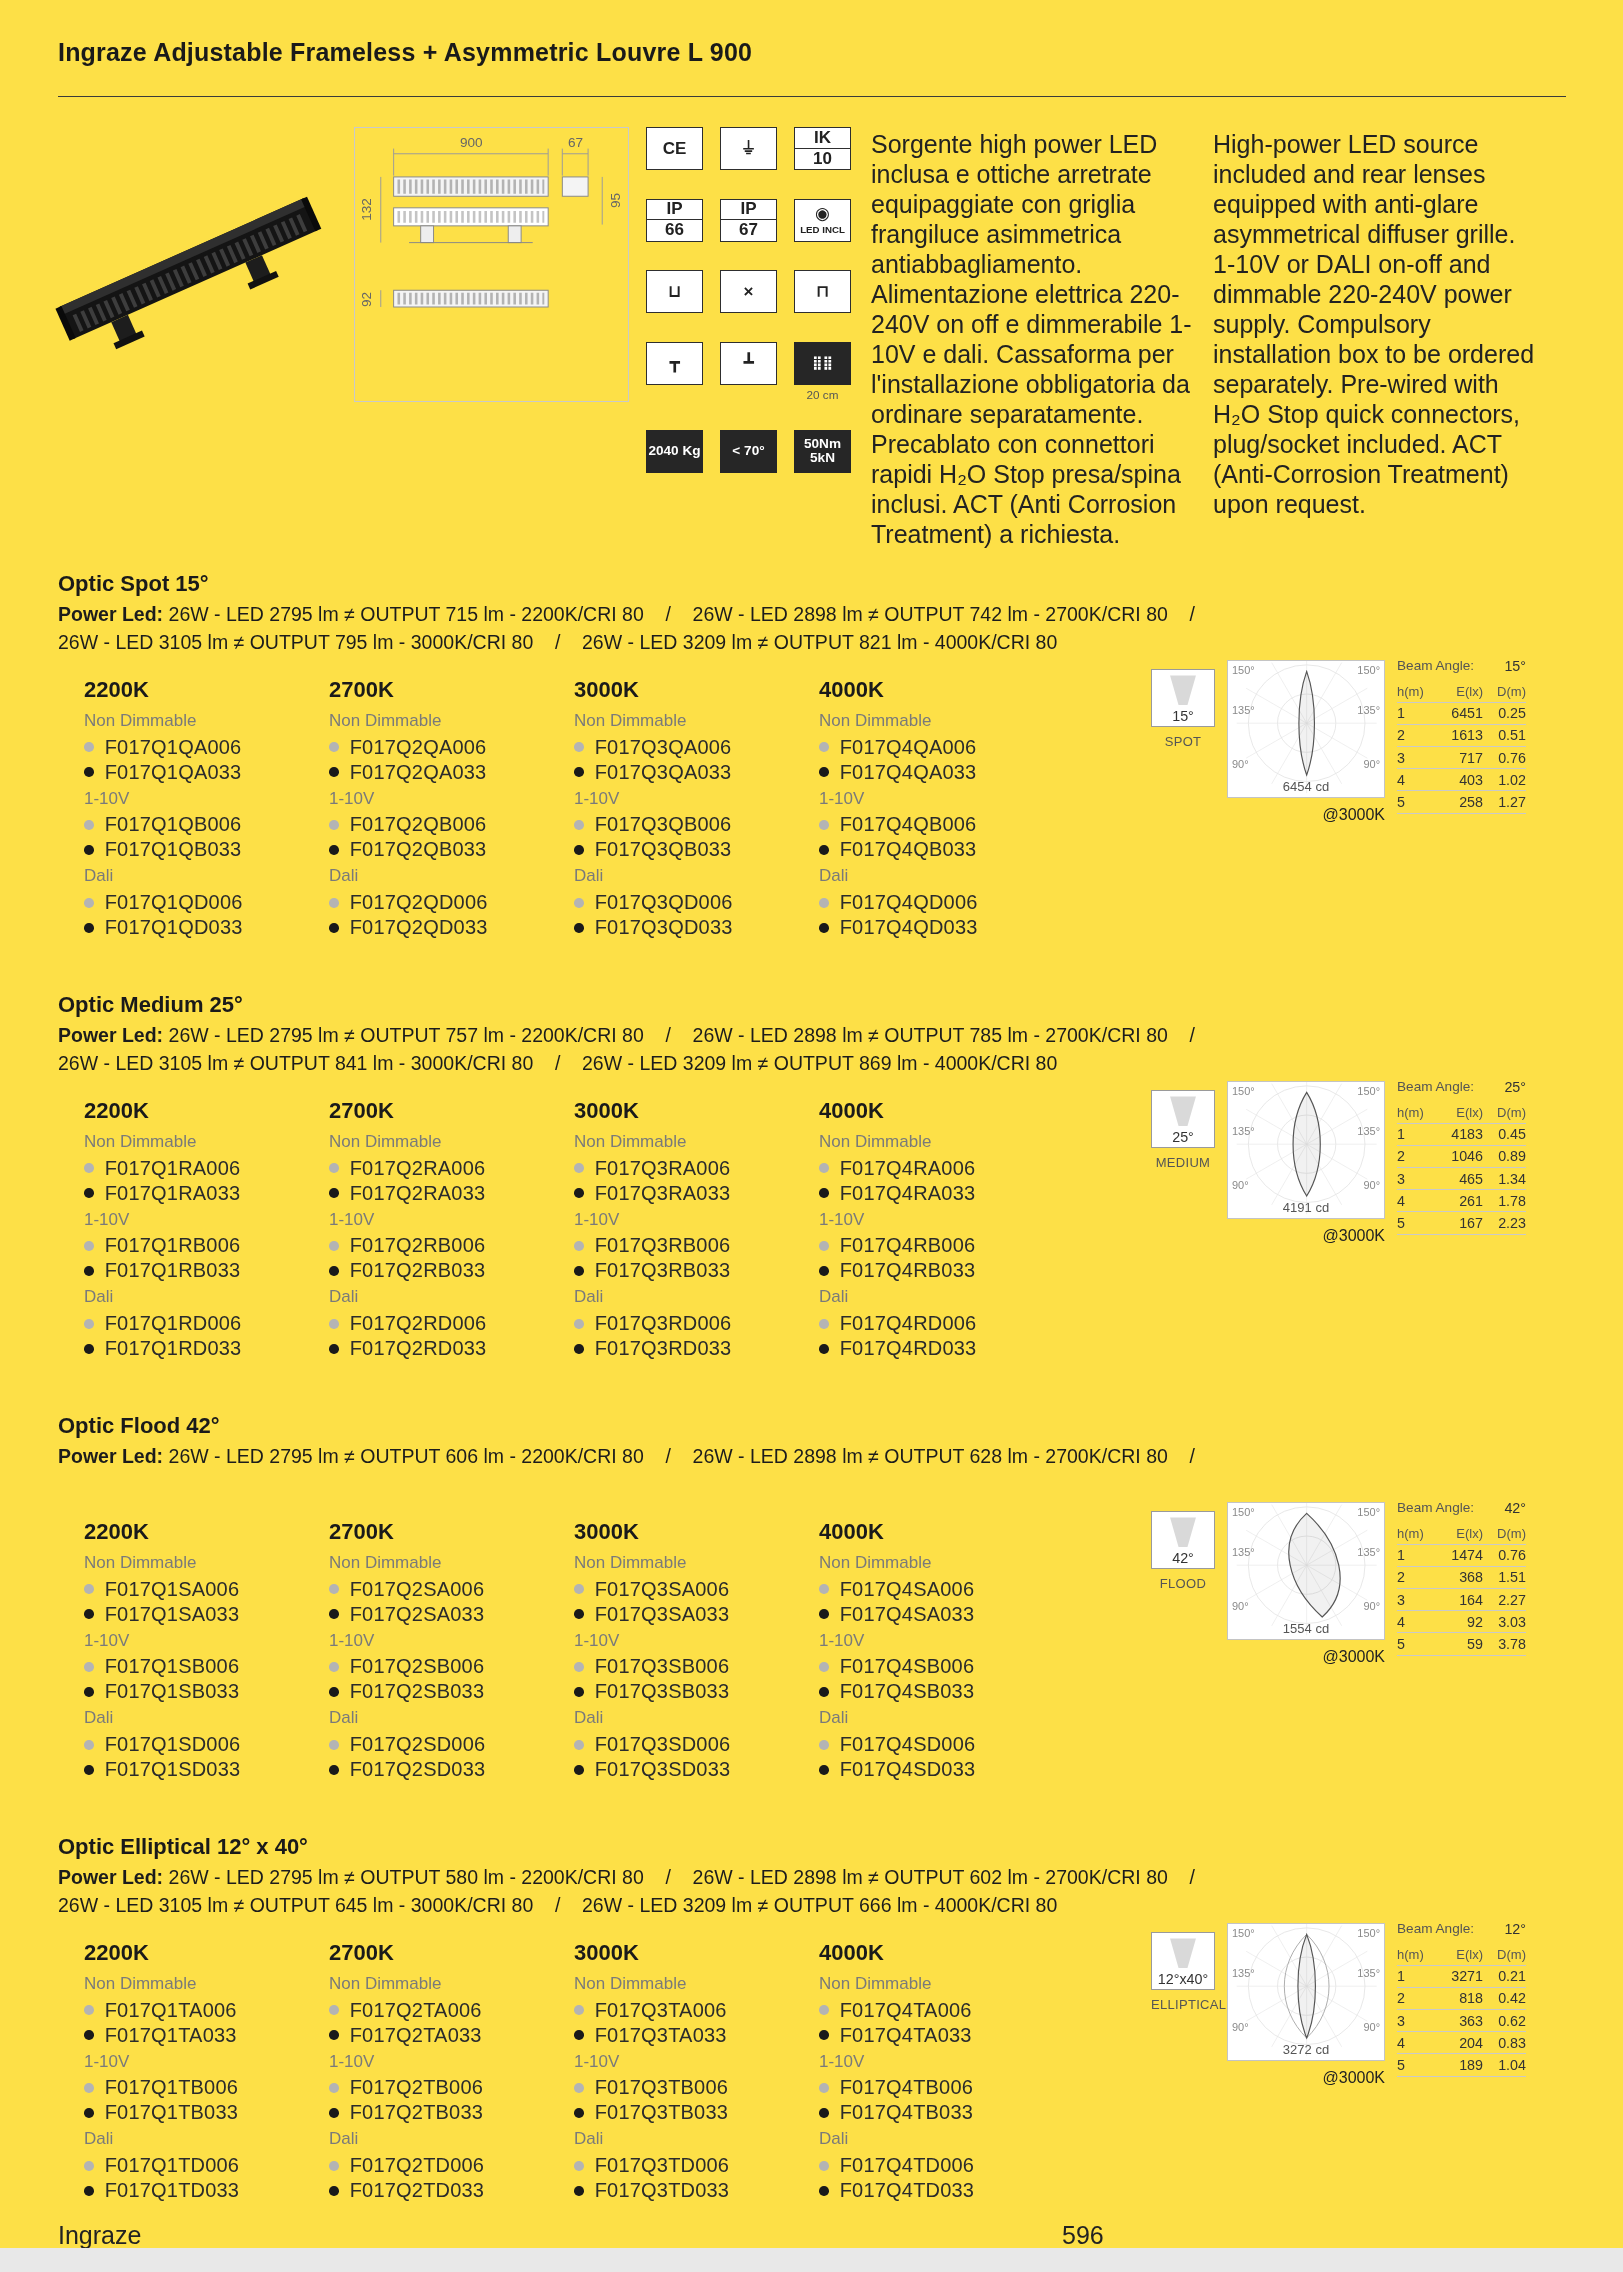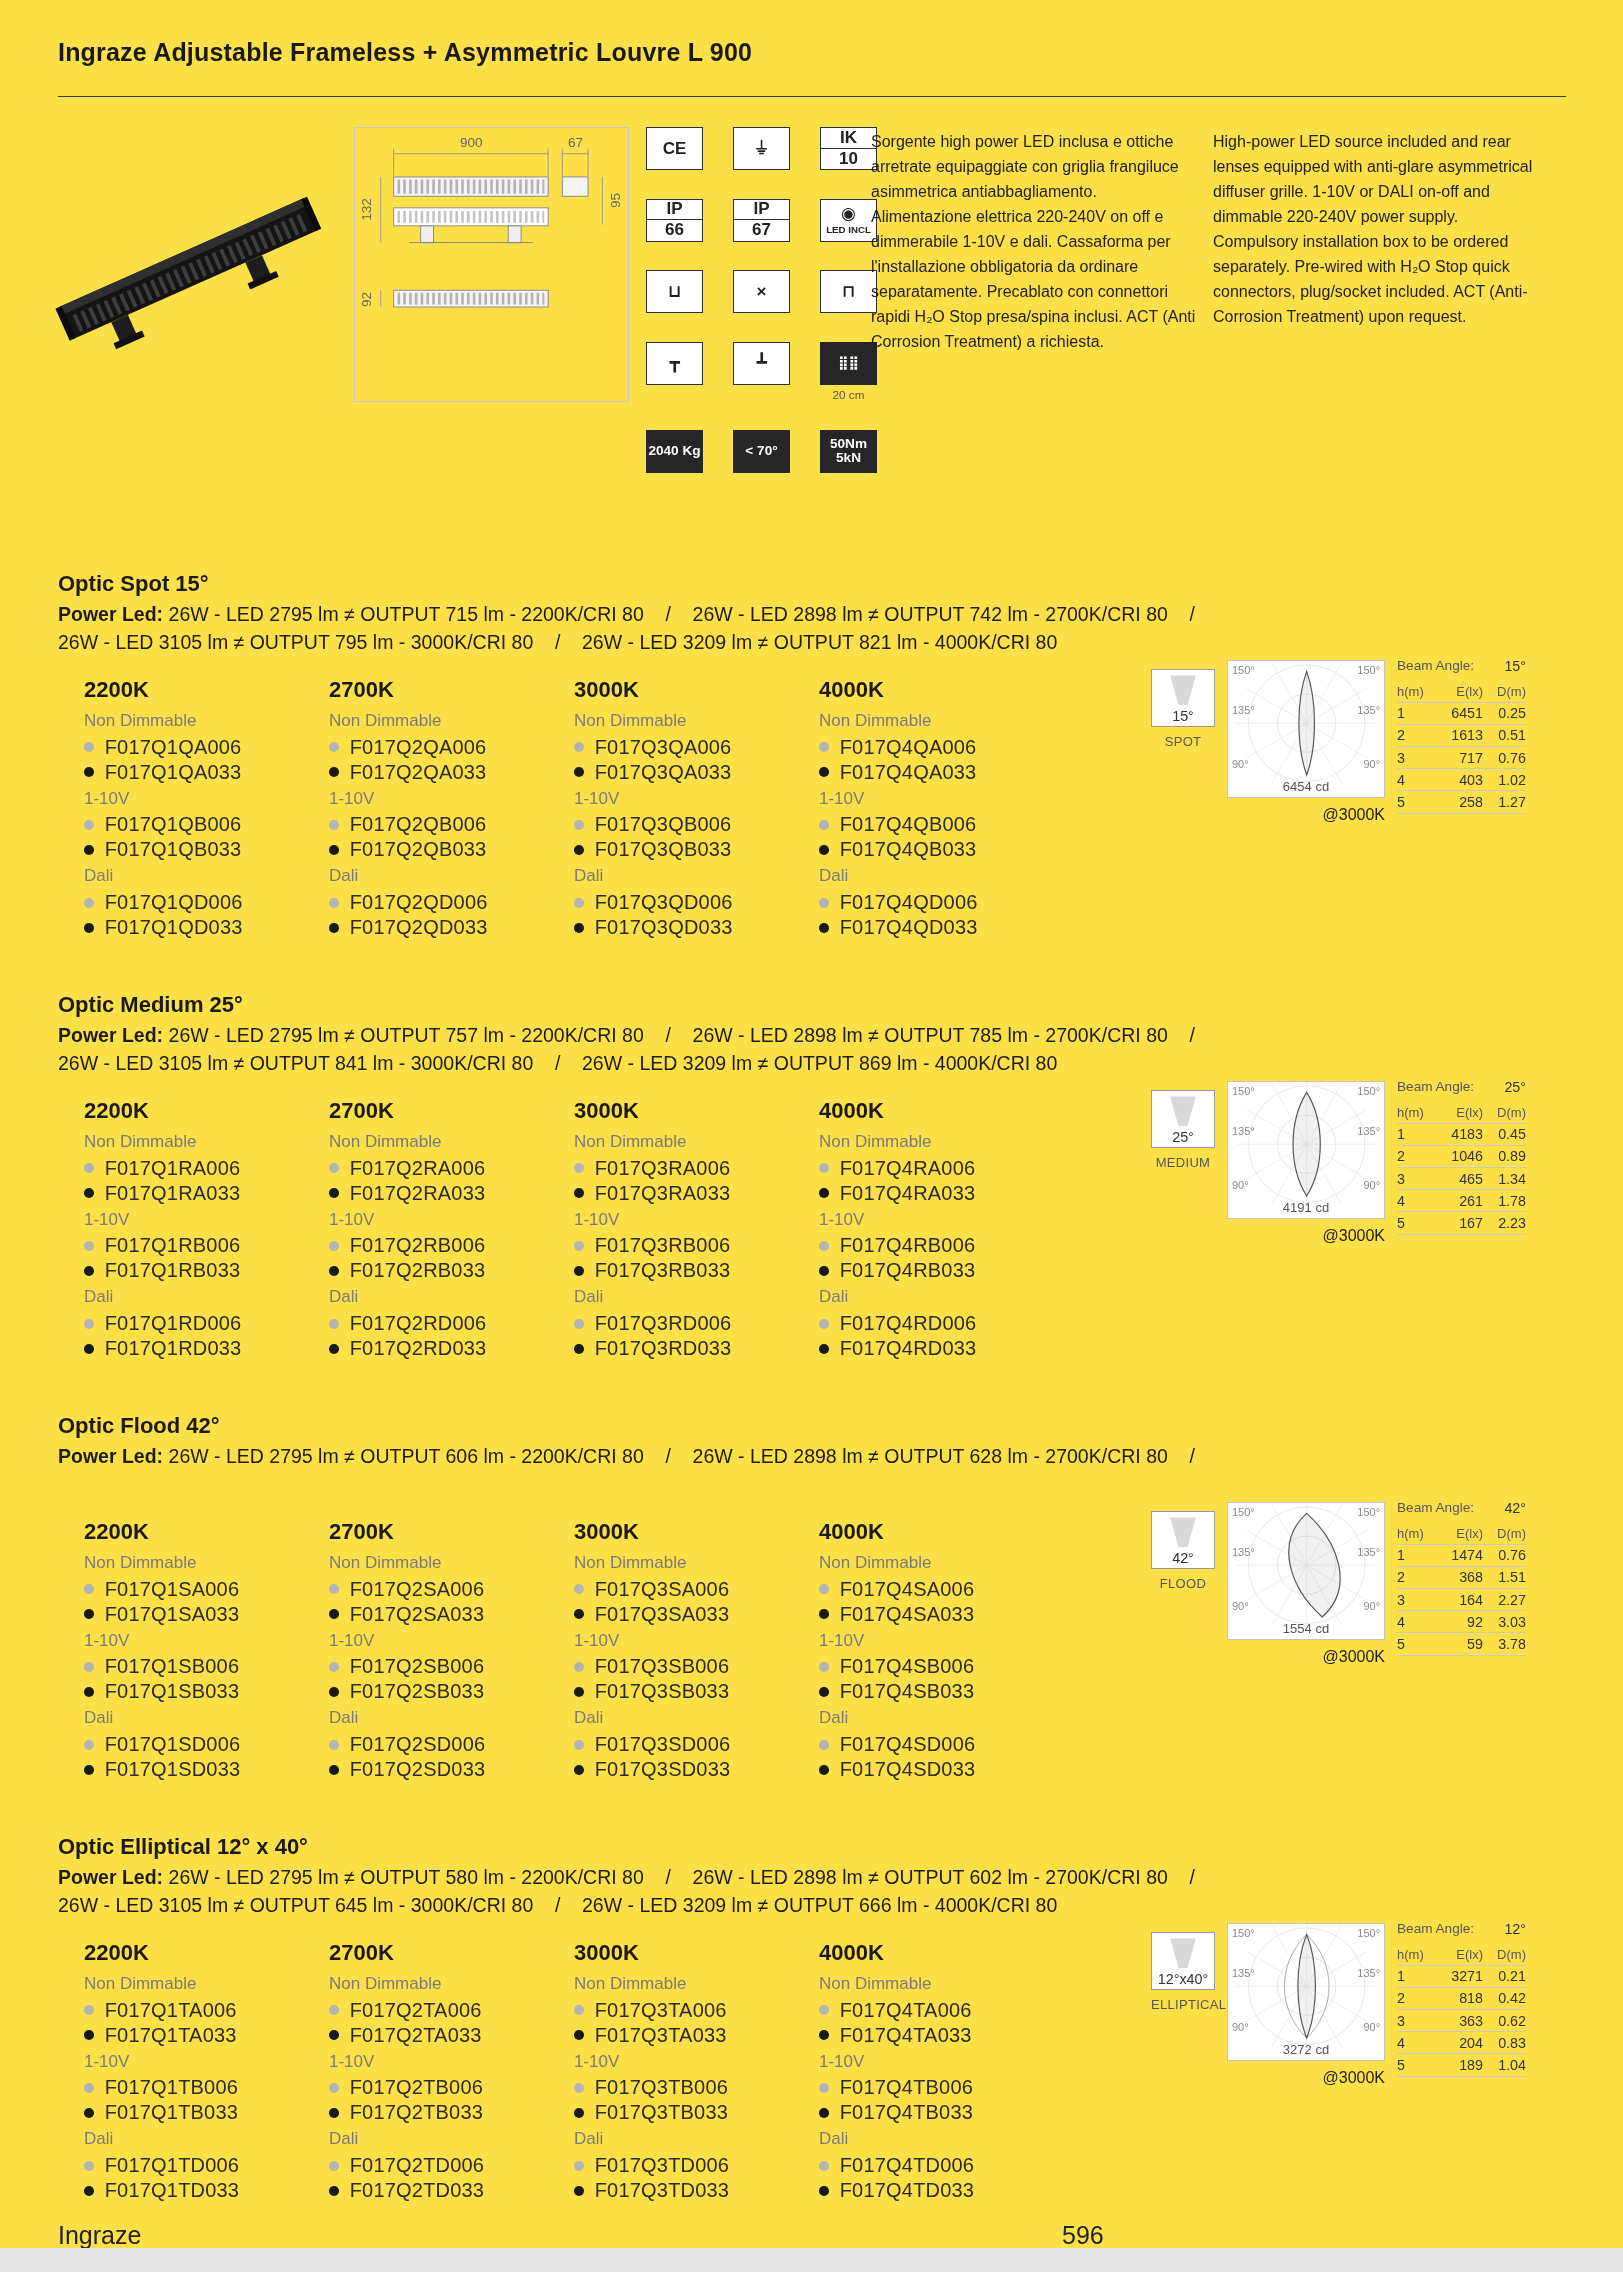--- a/index.html
+++ b/index.html
@@ -10,33 +10,33 @@
   .title-rule { position:absolute; left:58px; top:96px; width:1508px; border-top:1.9px solid #3a3a3a; }
 
   
   .photo { position:absolute; left:39px; top:127px; width:302px; height:286px; }
   .drawing { position:absolute; left:354px; top:127px; width:275px; height:275px; border:1.3px solid #c9c9c9; }
   .drawing svg { position:absolute; inset:0; }
   .dim { position:absolute; font-size:13.6px; color:#666; }
   .dim.rot { transform:rotate(-90deg); transform-origin:center; }
 
   .icon-grid { position:absolute; left:646px; top:127px; width:221px; }
-  .icon-row { display:flex; gap:30px; margin-bottom:28.6px; align-items:flex-start; }
+  .icon-row { display:flex; gap:17px; margin-bottom:28.6px; align-items:flex-start; }
   .icon-cell { width:57px; text-align:center; }
   .icon-box { width:57px; height:43px; border:1.6px solid #2e2e2e; background:#fff; color:#222;
               display:flex; flex-direction:column; align-items:center; justify-content:center;
               font-weight:700; font-size:17px; line-height:1.05; }
   .icon-box.split .icon-line { width:100%; height:50%; display:flex; align-items:center; justify-content:center; }
   .icon-box.split .icon-line:first-child { border-bottom:1.6px solid #2e2e2e; }
   .icon-box:not(.split):not(.dark) .icon-line:nth-child(2) { font-size:9.7px; font-weight:700; margin-top:1.3px; }
   .icon-box.dark { background:#262626; border-color:#262626; color:#fff; font-size:13.6px; }
   .icon-box.dark .icon-line { font-size:13.6px; }
   .icon-caption { font-size:11.7px; color:#555; margin-top:3.2px; }
 
-  .intro { position:absolute; top:129px; width:329px; font-size:16px; line-height:25px; color:#222; }
+  .intro { position:absolute; top:129px; width:329px; font-size:25px; line-height:30px; color:#222; }
   .intro-it { left:871px; }
   .intro-en { left:1213px; }
 
   
   .sections { position:absolute; left:58px; top:571px; width:1508px; }
   .optic-section { position:relative; height:421px; }
   .sec-title { position:absolute; left:0; top:0; font-size:22px; font-weight:700; }
   .power-line { position:absolute; left:0; top:32px; font-size:19.5px; white-space:pre-wrap; color:#1c1c1c; }
   .power-line.line2 { top:60px; }
   .power-label { font-weight:700; }

